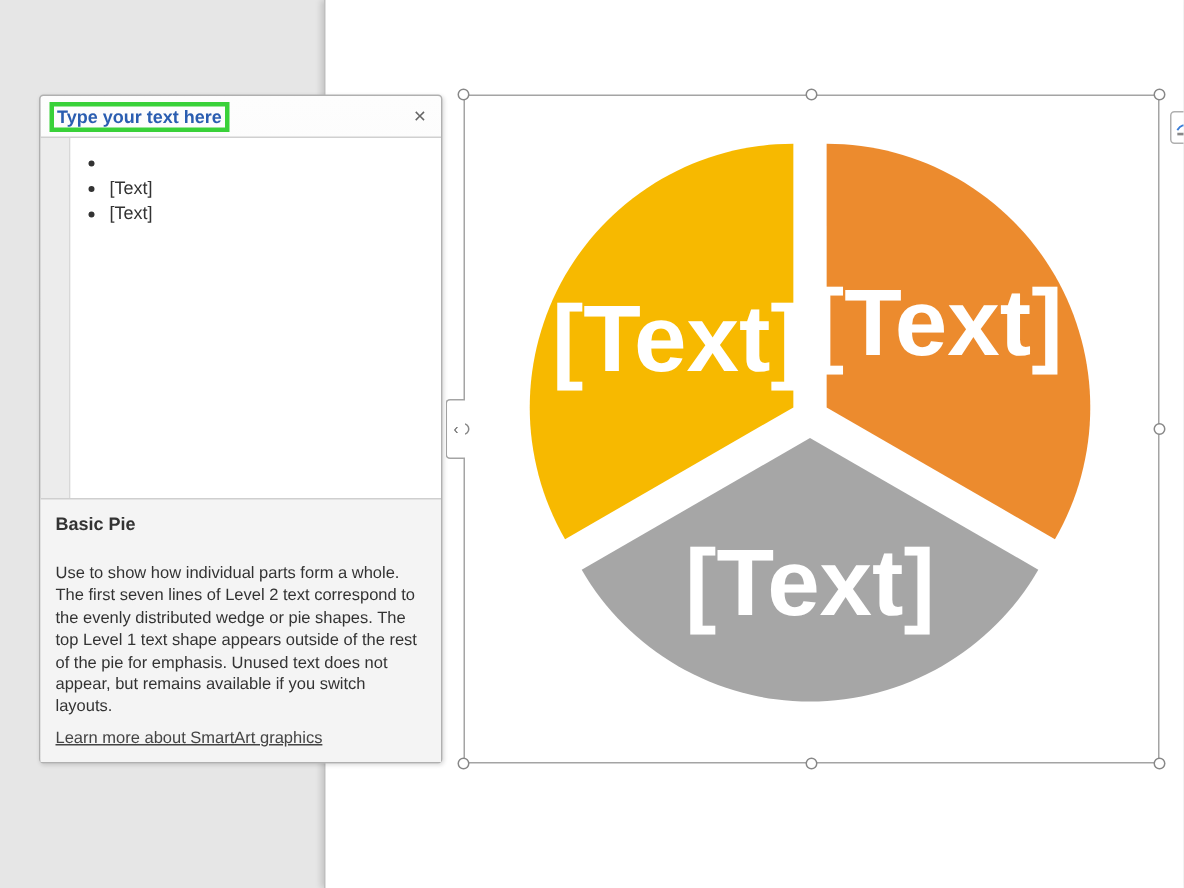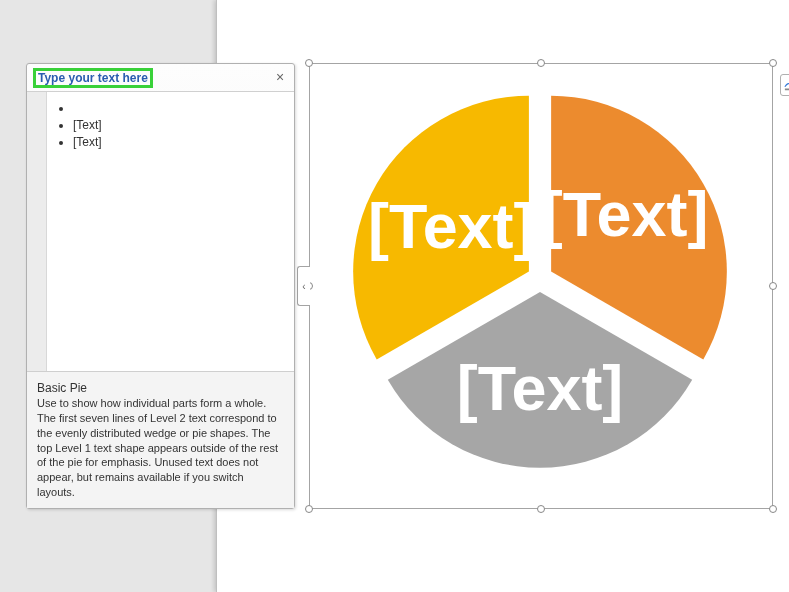--- a/index.html
+++ b/index.html
@@ -155,21 +155,21 @@
   }
   .tp-list ul { margin: 0; padding-left: 18px; }
   .tp-list li { margin: 3px 0; list-style: disc; font-size: 12px; min-height: 14px;}
   .tp-desc {
     border-top: 1px solid #cfcfcf;
     padding: 8px 10px;
     font-size: 11px;
     line-height: 1.35;
     background: #f4f4f4;
   }
-  .tp-desc-title { font-weight: 400; margin-bottom: 0; font-size: 12px;}
+  .tp-desc-title { font-weight: 700; margin-bottom: 18px; font-size: 12px;}
   .tp-link {
     display: inline-block;
     margin-top: 6px;
     color: #444;
     text-decoration: underline;
     cursor: pointer;
   }
 </style>
 </head>
 <body>
@@ -229,14 +229,15 @@
       <ul>
         <li></li>
         <li>[Text]</li>
         <li>[Text]</li>
       </ul>
     </div>
   </div>
   <div class="tp-desc">
     <div class="tp-desc-title">Basic Pie</div>
     <div>Use to show how individual parts form a whole. The first seven lines of Level 2 text correspond to the evenly distributed wedge or pie shapes. The top Level 1 text shape appears outside of the rest of the pie for emphasis. Unused text does not appear, but remains available if you switch layouts.</div>
+    <span class="tp-link">Learn more about SmartArt graphics</span>
   </div>
 </div>
 
 </body></html>

